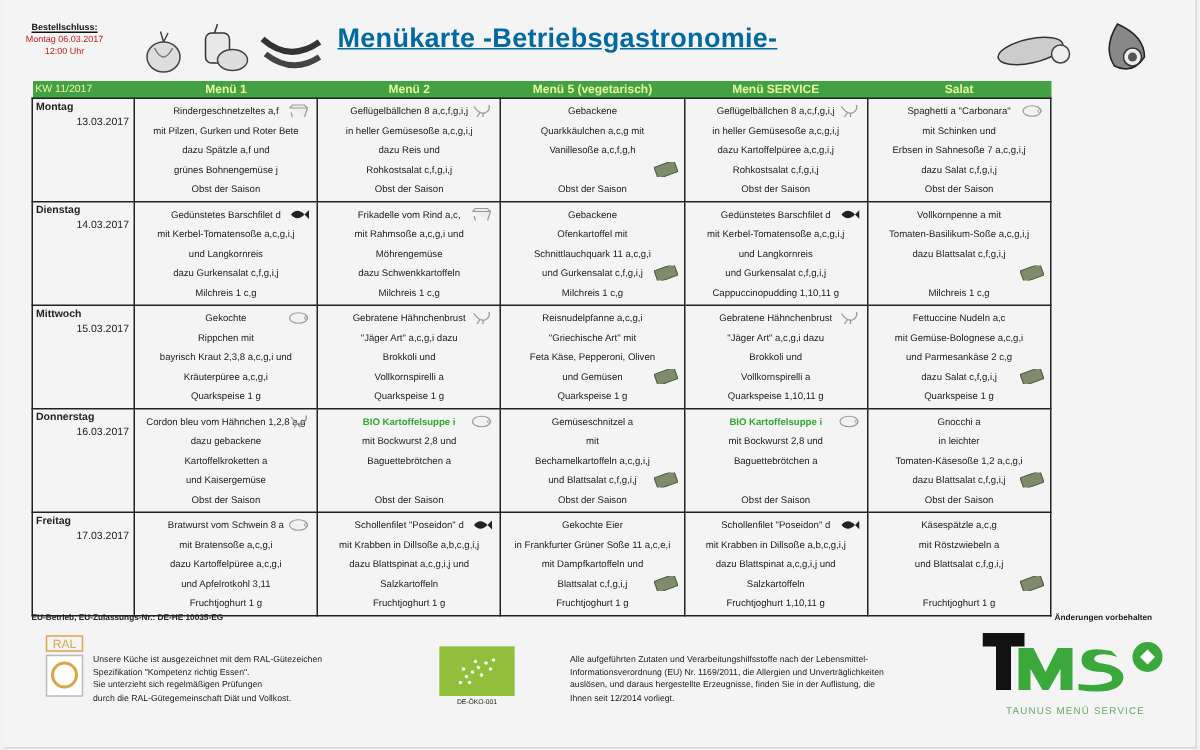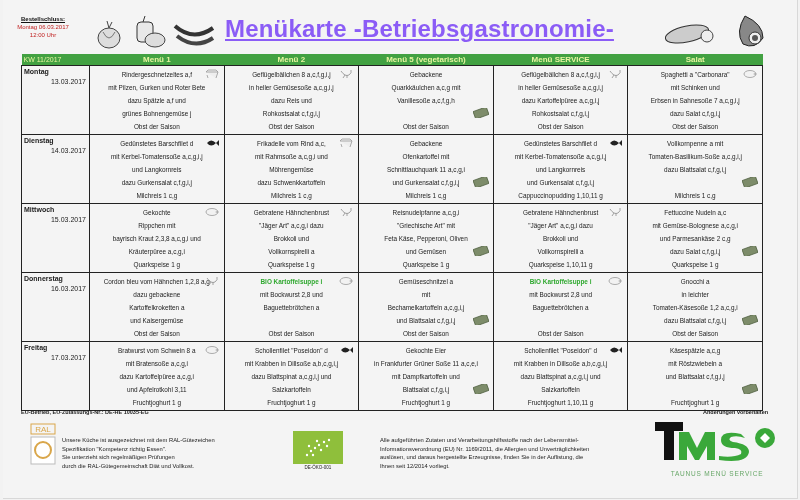--- a/index.html
+++ b/index.html
@@ -2,22 +2,22 @@
 <html><head>
 <meta charset="utf-8">
 <style>
   html,body{margin:0;padding:0;}
   body{width:800px;height:500px;background:#f2f2f2;font-family:"Liberation Sans",sans-serif;position:relative;overflow:hidden;}
   .page{position:absolute;left:3px;top:0;width:794px;height:498px;background:#f4f4f4;border-right:1px solid #d8d8d8;border-bottom:1px solid #d8d8d8;}
   .order-deadline{position:absolute;left:14px;top:15px;width:52px;text-align:center;font-size:6px;line-height:8px;}
   .order-deadline .t{font-weight:bold;text-decoration:underline;color:#111;}
   .order-deadline .r{color:#c02020;}
   .veg{position:absolute;}
-  .title{position:absolute;left:222px;top:15px;font-size:24px;font-weight:bold;color:#8b5cf6;text-decoration:underline;letter-spacing:0.2px;white-space:nowrap;font-family:"Liberation Sans",sans-serif;}
-  table.menu{position:absolute;left:18px;top:54px;width:742px;border-collapse:collapse;table-layout:fixed;}
+  .title{position:absolute;left:222px;top:15px;font-size:18px;font-weight:bold;color:#0369a1;text-decoration:underline;letter-spacing:0.2px;white-space:nowrap;font-family:"Liberation Sans",sans-serif;}
+  table.menu{position:absolute;left:18px;top:54px;width:680px;border-collapse:collapse;table-layout:fixed;}
   table.menu th{background:#42a142;color:#e8f5a0;font-size:8px;height:11px;padding:0;font-weight:bold;text-align:center;border:none;}
   table.menu th.kw{text-align:left;font-weight:normal;padding-left:2px;color:#e8f5a0;font-size:7px;}
   table.menu td{border:1px solid #222;vertical-align:top;font-size:6.4px;color:#222;text-align:center;padding:0;height:68px;position:relative;}
   table.menu td.day{text-align:left;font-size:7px;}
   .day .dn{font-weight:bold;display:block;padding:2px 0 0 2px;}
   .day .dd{display:block;text-align:right;padding-right:3px;margin-top:3px;}
   .cell-lines{padding-top:2px;}
   .cell-lines .ln{display:block;height:13px;line-height:13px;white-space:nowrap;}
   .cell-lines .ln.bio{color:#2fa82f;font-weight:bold;}
   .ico{position:absolute;right:5px;top:4px;width:14px;height:10px;}

